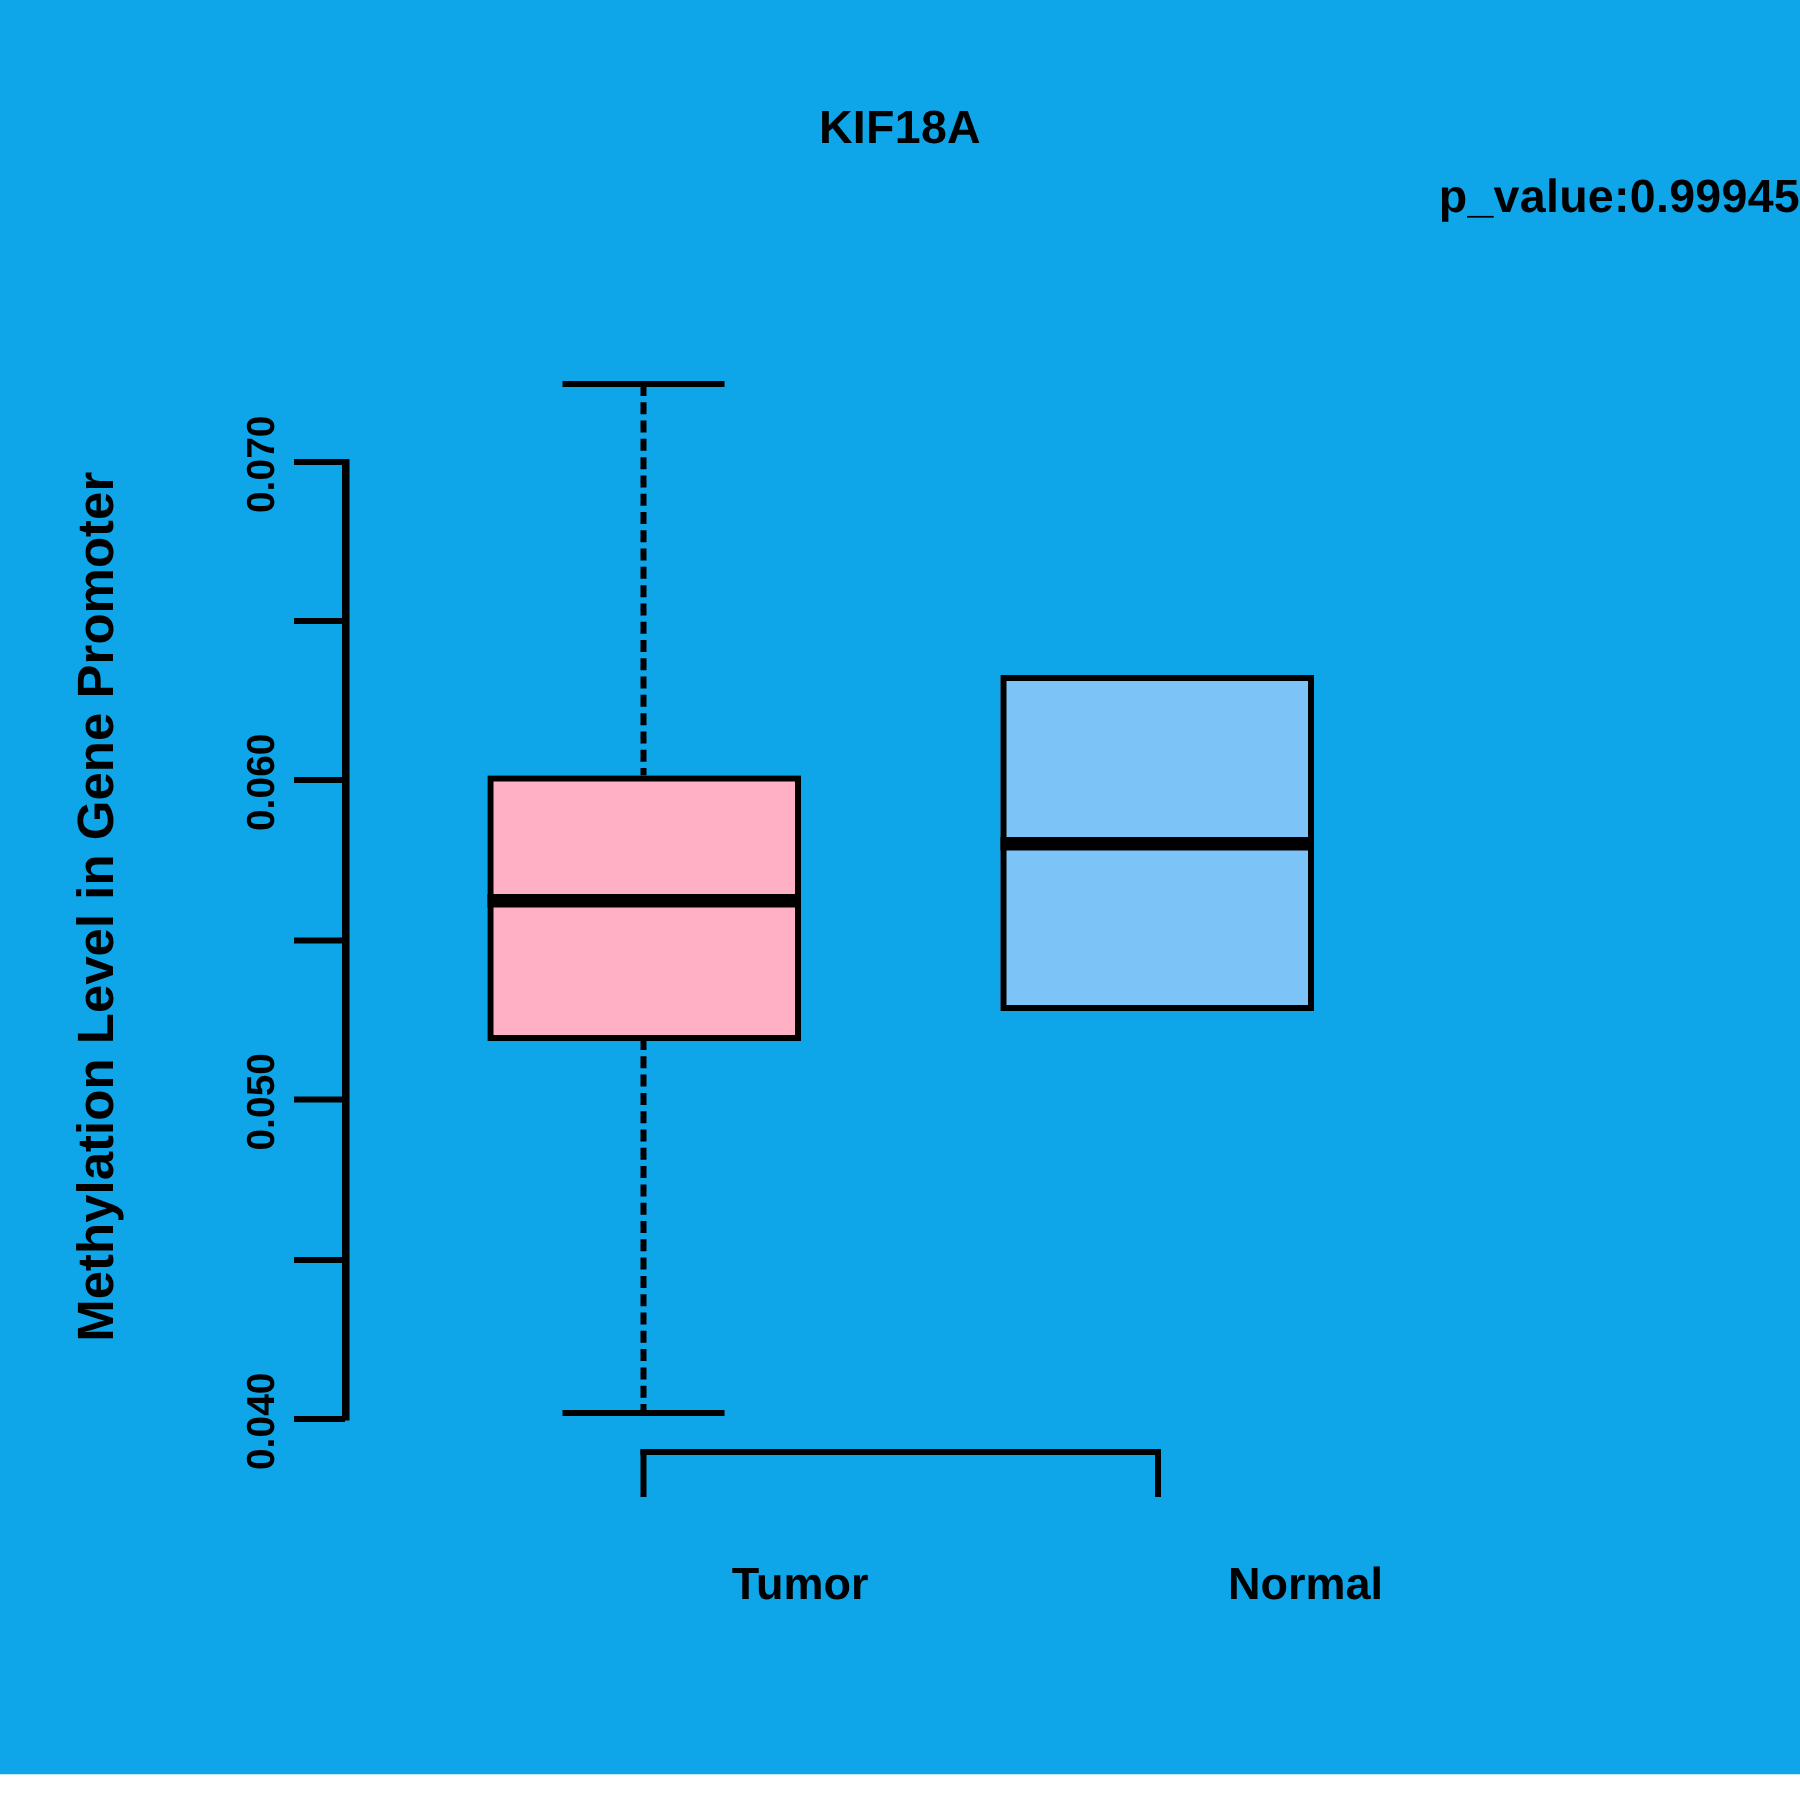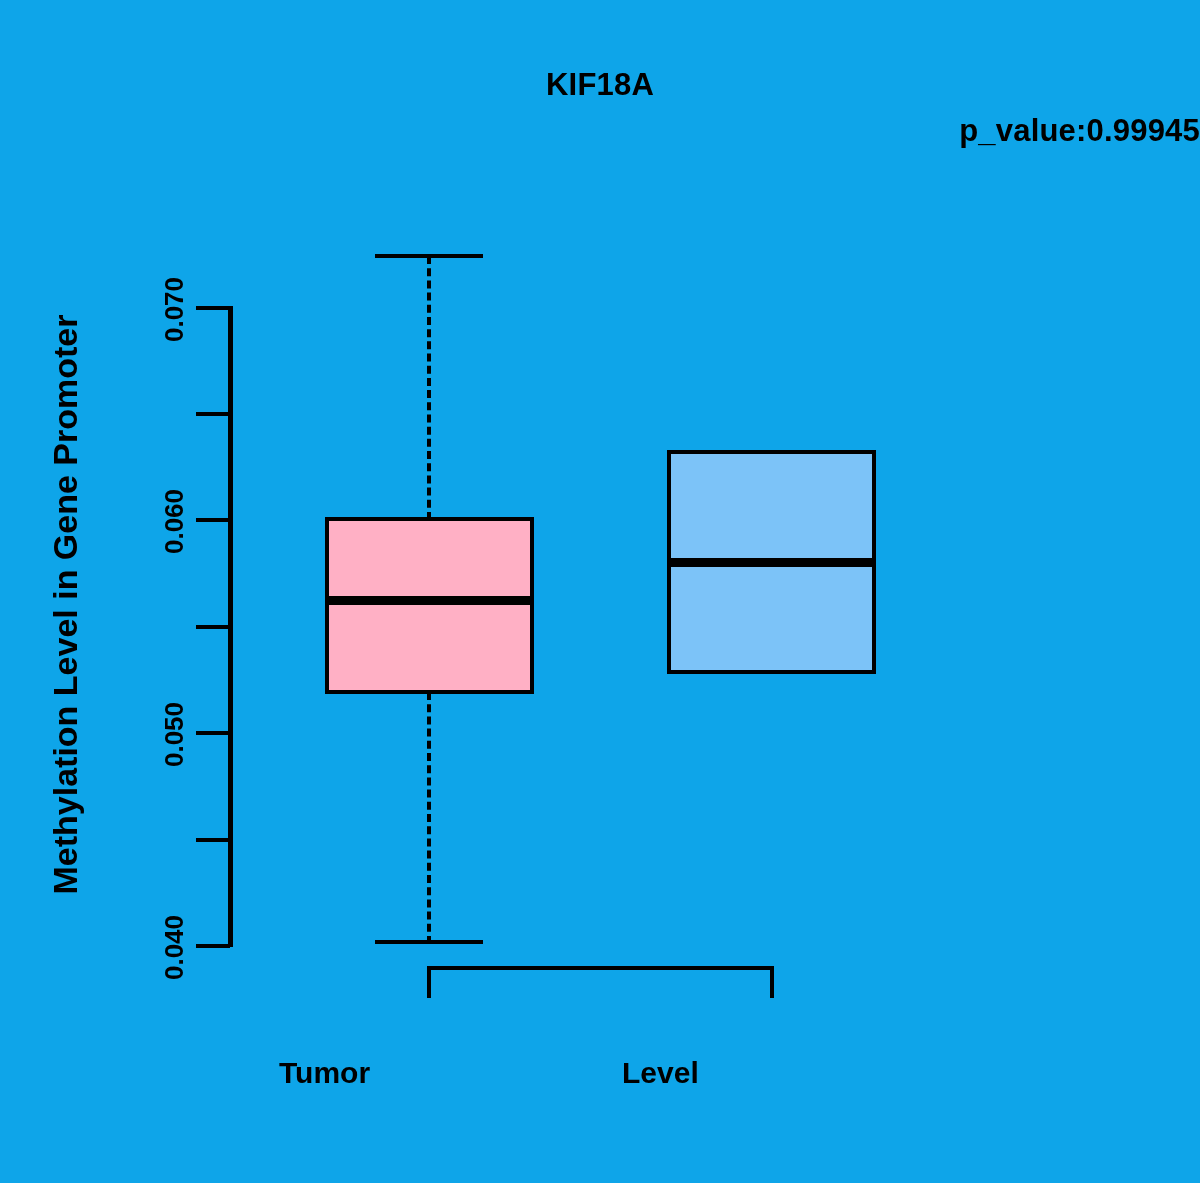--- a/index.html
+++ b/index.html
@@ -92,23 +92,22 @@
   .xaxis-tick {
     position: absolute;
     background: #000000;
     width: 4px;
   }
   .xlabel {
     position: absolute;
     font-weight: bold;
     font-size: 30px;
     color: #000000;
-    text-align: left;
+    text-align: right;
     white-space: nowrap;
-    margin-top: 16px;
   }
 </style>
 </head>
 <body>
 
 <div id="plot-root">
 
   <div class="title-block">
     <div>KIF18A</div>
     <div class="title-line2">p_value:0.99945</div>
@@ -145,15 +144,15 @@
 
   <div class="box" style="left:667px; top:450px; width:209px; height:224px; background:#7CC3F8;"></div>
 
   <div class="median-bar" style="left:667px; top:558px; width:209px;"></div>
 
   <div class="xaxis-line" style="left:427px; top:966px; width:347px;"></div>
   <div class="xaxis-tick" style="left:427px; top:966px; height:32px;"></div>
   <div class="xaxis-tick" style="left:770px; top:966px; height:32px;"></div>
 
   <div class="xlabel" style="left:279px; top:1040px; width:300px;">Tumor</div>
-  <div class="xlabel" style="left:622px; top:1040px; width:300px;">Level</div>
+  <div class="xlabel" style="left:622px; top:1040px; width:300px;">Normal</div>
 
 </div>
 
 </body></html>

